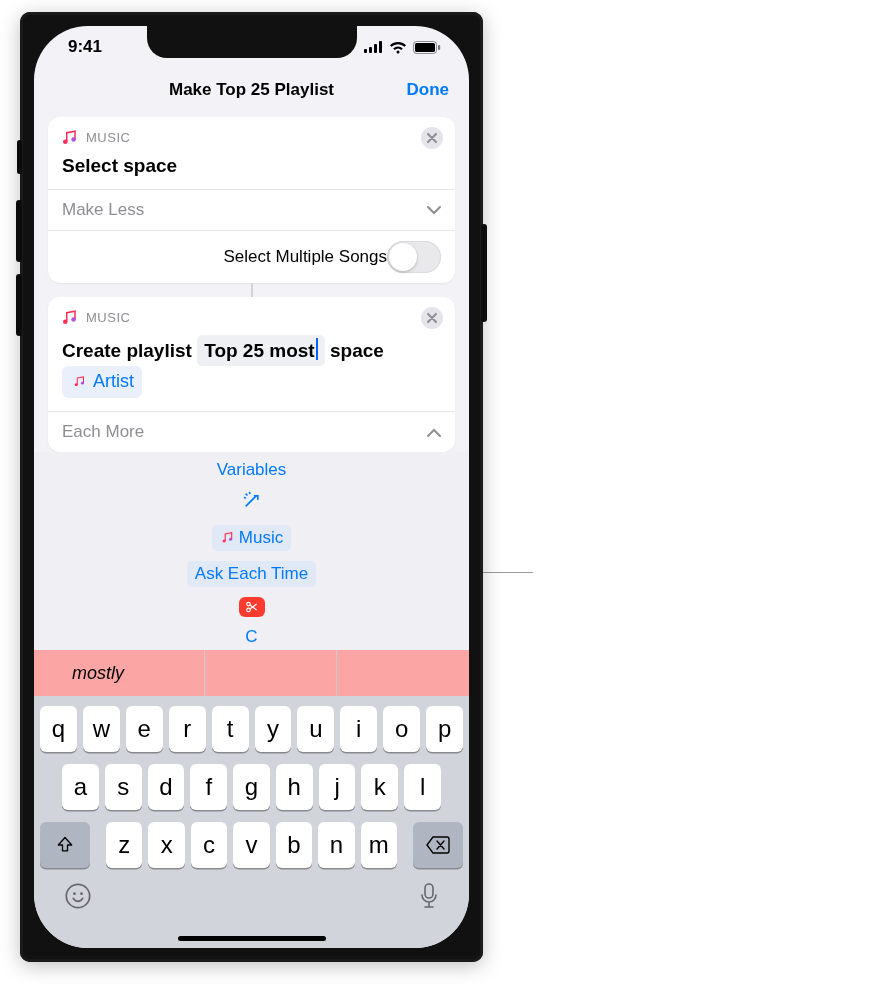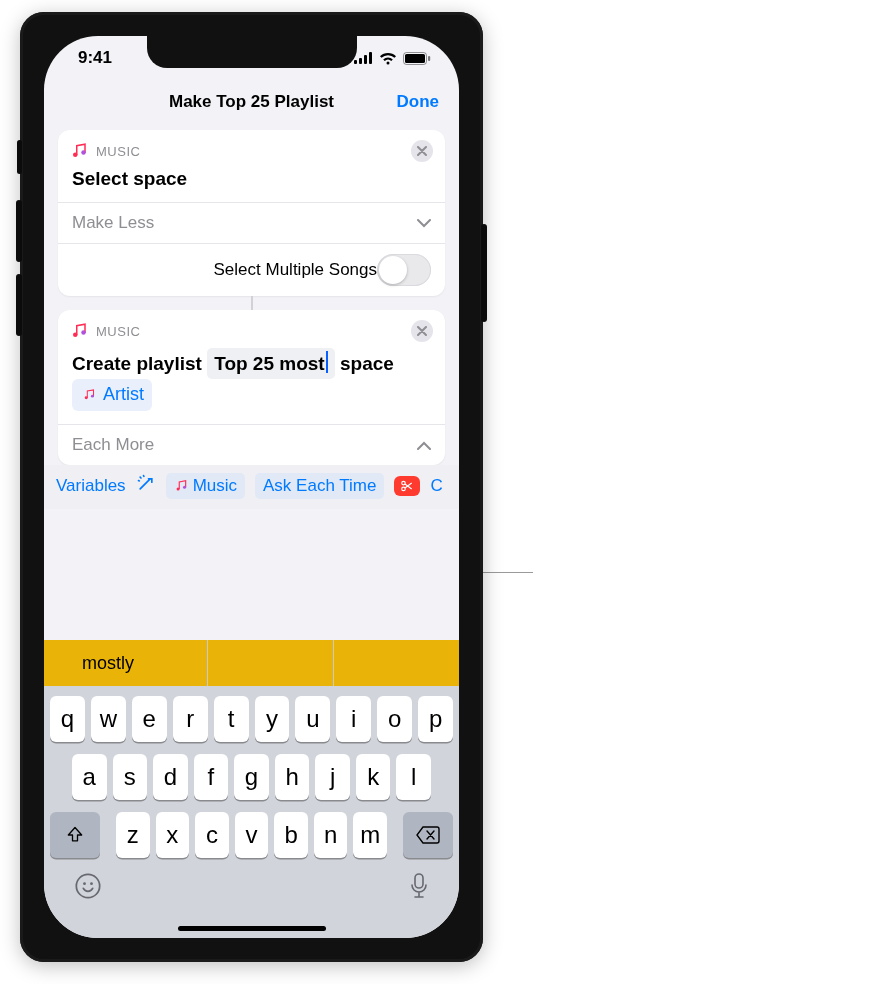--- a/index.html
+++ b/index.html
@@ -6,23 +6,23 @@
   body { background: #fff; width: 878px; height: 984px; position: relative; }
 
   .stage { position: relative; width: 878px; height: 984px; }
   .callout-line { position: absolute; top: 572px; left: 158px; width: 375px; height: 1px; background: #9a9a9a; }
   .callout-vert { position: absolute; top: 556px; left: 158px; width: 1px; height: 16px; background: #9a9a9a; }
 
   
   .phone {
     position: absolute; left: 20px; top: 12px;
     width: 463px; height: 950px;
-    background: #111; border-radius: 24px;
+    background: #111; border-radius: 10px;
     box-shadow: inset 0 0 0 3px #1a1a1a, 0 4px 20px rgba(0,0,0,.25);
-    padding: 24px;
+    padding: 14px;
   }
   .screen {
     width: 100%; height: 100%;
     background: #f2f2f7;
     border-radius: 54px;
     overflow: hidden;
     position: relative;
     display: flex; flex-direction: column;
   }
   .side-btn { position: absolute; background: #0b0b0b; border-radius: 3px; }
@@ -63,29 +63,29 @@
   .chev { margin-left:auto; }
   .switch-track { width:54px; height:32px; background:#e9e9ec; border-radius:16px; position:relative; box-shadow: inset 0 0 0 1px #dadadf;}
   .switch-thumb { position:absolute; left:2px; top:2px; width:28px; height:28px; background:#fff; border-radius:50%; box-shadow:0 1px 3px rgba(0,0,0,.25);}
 
   .action-body { padding: 2px 14px 12px 14px; font-size:19px; font-weight:600; color:#000; line-height:1.55;}
   .param-pill { background:#eef0f3; border-radius:5px; padding:1px 7px 1px 7px; font-weight:700; display:inline-block; position:relative;}
   .cursor-bar { display:inline-block; width:2px; height:22px; background:#0a60ff; vertical-align:-3px; margin-left:1px;}
   .token { background:#e9f0fb; color:#007aff; border-radius:6px; padding:2px 8px; display:inline-flex; align-items:center; gap:5px; font-size:18px; font-weight:500;}
   .token .music-ico svg { transform: scale(.85);}
 
-  .var-bar { display:flex; align-items:center; gap:10px; padding:8px 12px 10px 12px; background:#efeff4; font-size:17px; overflow:hidden; white-space:nowrap;}
+  .var-bar { display:flex; align-items:center; gap:10px; padding:8px 12px 10px 12px; background:#efeff4; font-size:17px; overflow:hidden; white-space:nowrap;flex-direction:column;}
   .var-label { color:#007aff; font-weight:400;}
   .wand { color:#007aff;}
   .chip { background:#e2e9f6; color:#007aff; border-radius:5px; padding:3px 8px; display:inline-flex; align-items:center; gap:5px; font-weight:500;}
   .chip.cut { background:#ff3b30; color:#fff; padding:3px 6px; border-radius:6px;}
 
   
   .kbd-area { margin-top:auto; background:#d1d4da; display:flex; flex-direction:column; }
-  .pred { display:flex; height:46px; background:#eab308;}
+  .pred { display:flex; height:46px; background:#fca5a5;font-style:italic;}
   .pred .slot { flex:1; display:flex; align-items:center; justify-content:center; font-size:18px; color:#000; border-right:1px solid #c8cacd;}
   .pred .slot:first-child { justify-content:flex-start; padding-left:38px; color:#000;}
   .pred .slot:last-child { border-right:none;}
 
   .kbd { padding:10px 6px 6px 6px; display:flex; flex-direction:column; gap:12px;}
   .krow { display:flex; gap:6px; justify-content:center;}
   .key { background:#fff; border-radius:6px; height:46px; flex:1; display:flex; align-items:center; justify-content:center; font-size:24px; color:#000; box-shadow:0 1.5px 0 rgba(0,0,0,.35);}
   .krow.r2 { padding:0 22px;}
   .key.fn { background:#b0b6c1; font-size:17px; flex:0 0 50px;}
   .krow.bottom .key.space { flex:1; font-size:17px;}

